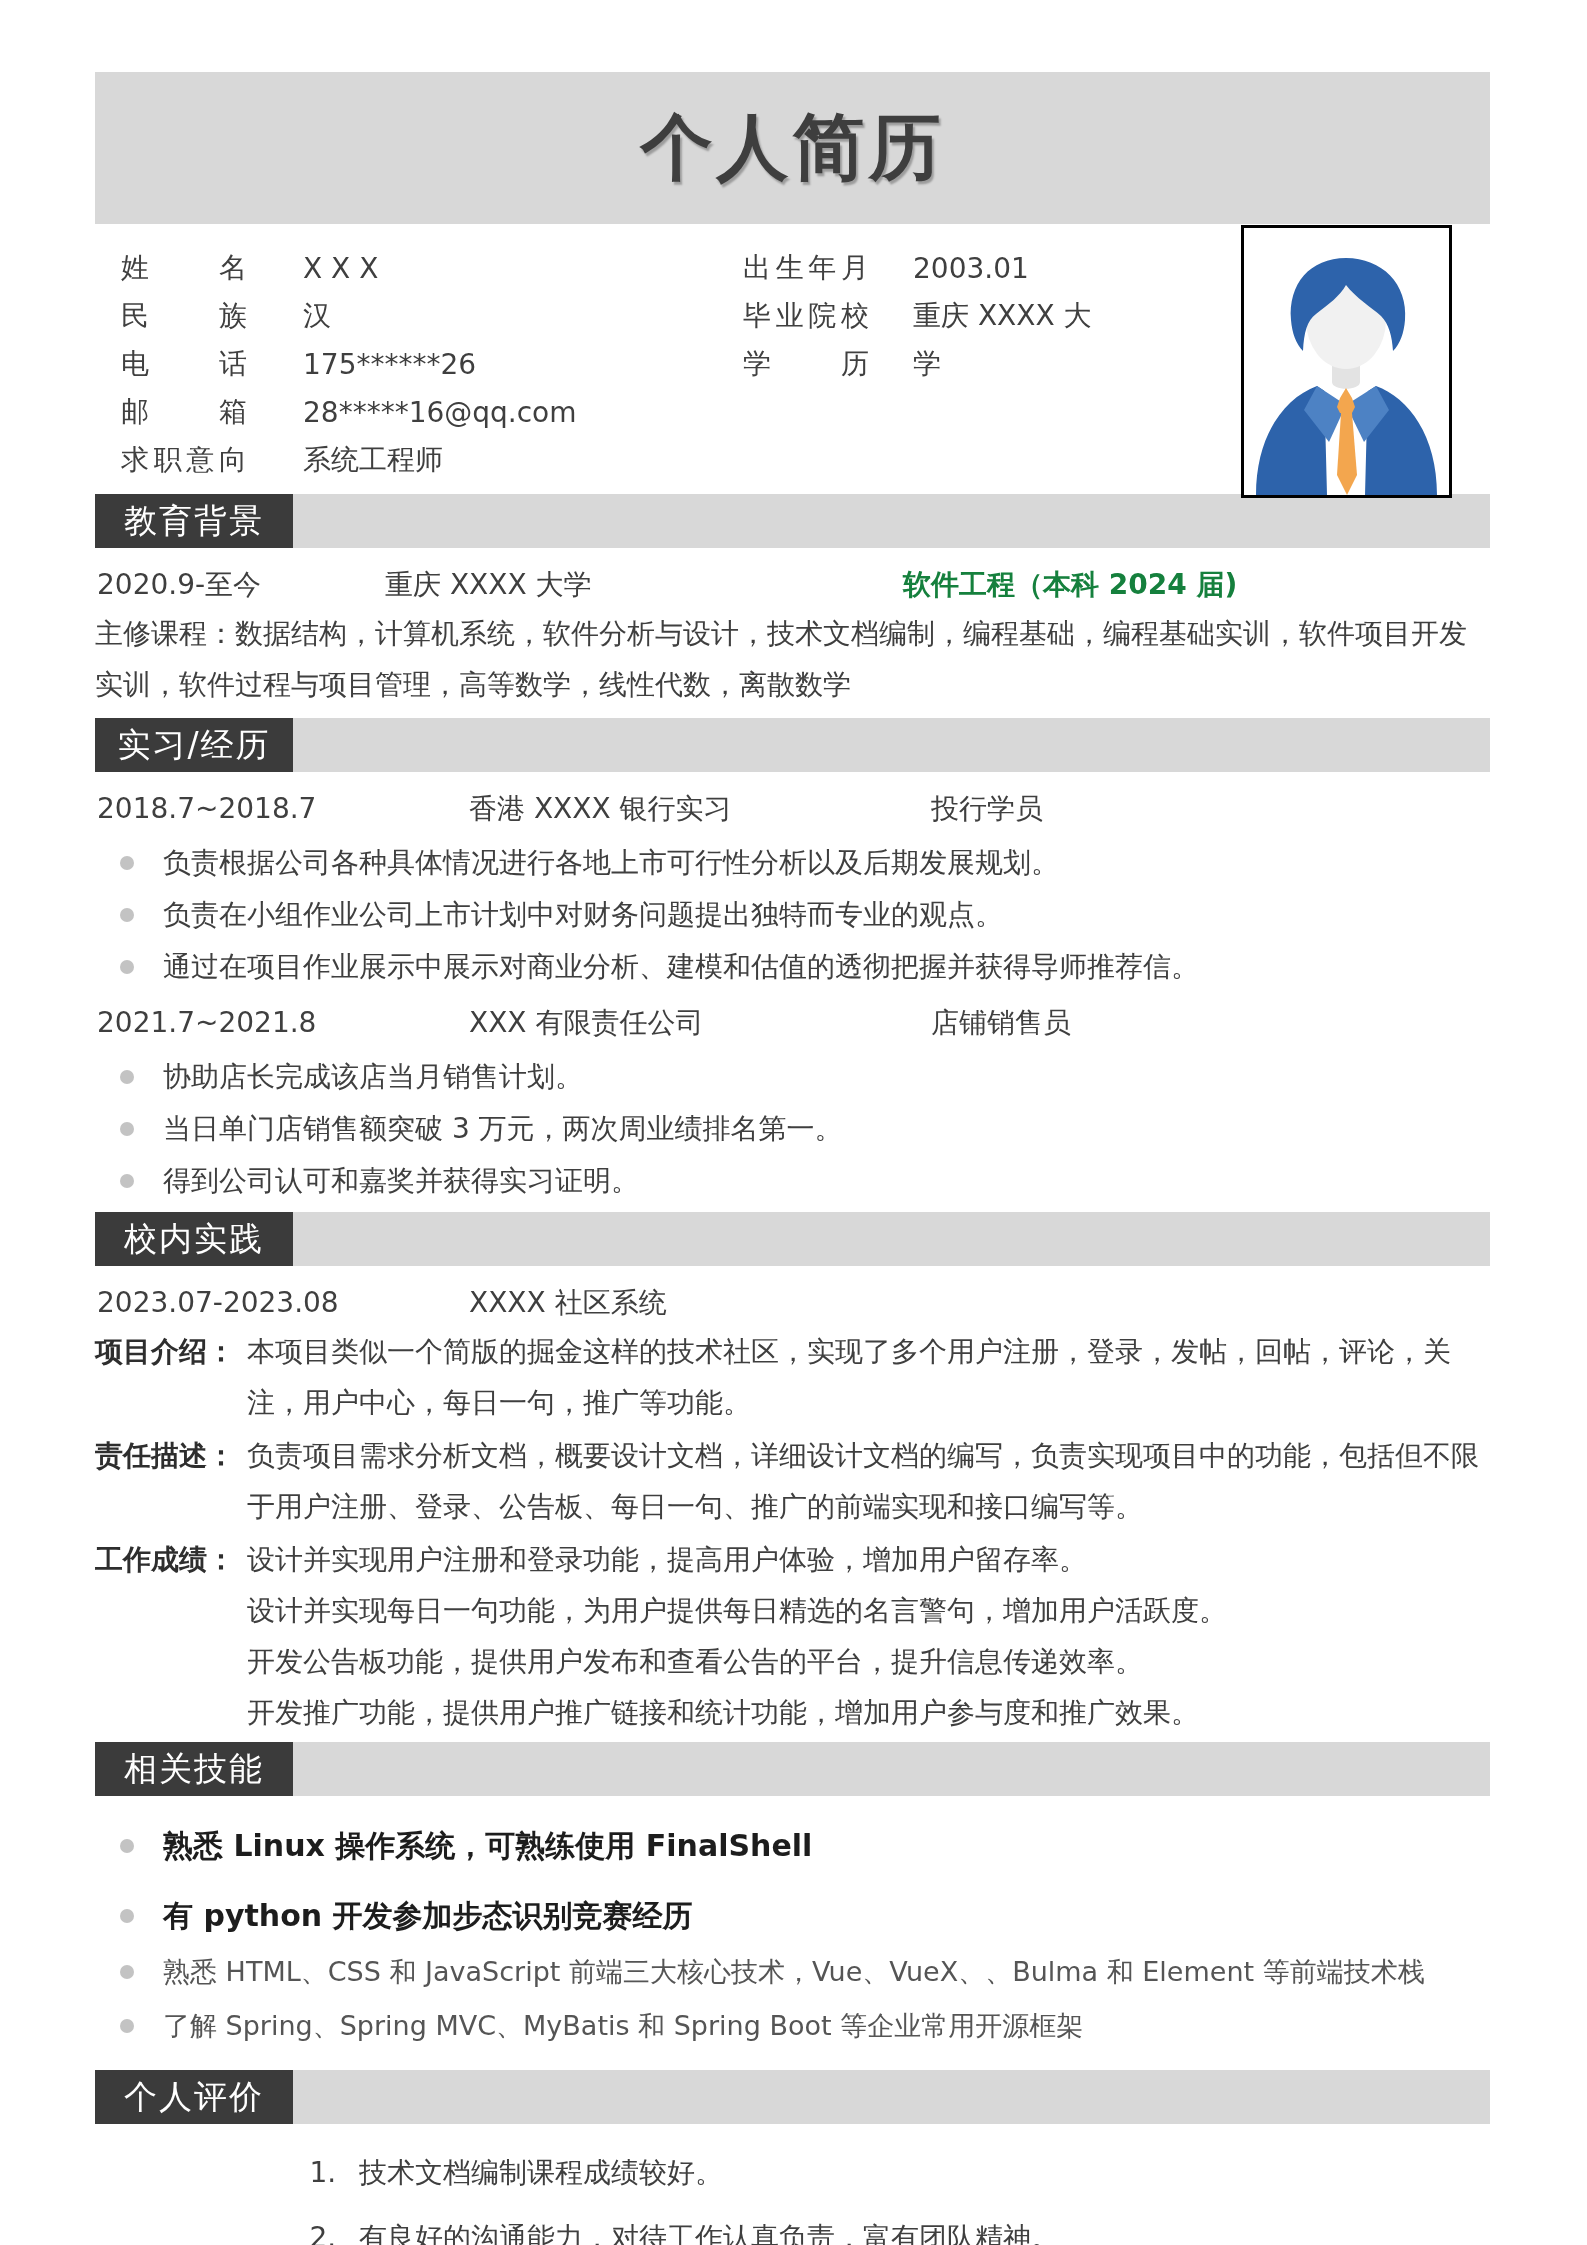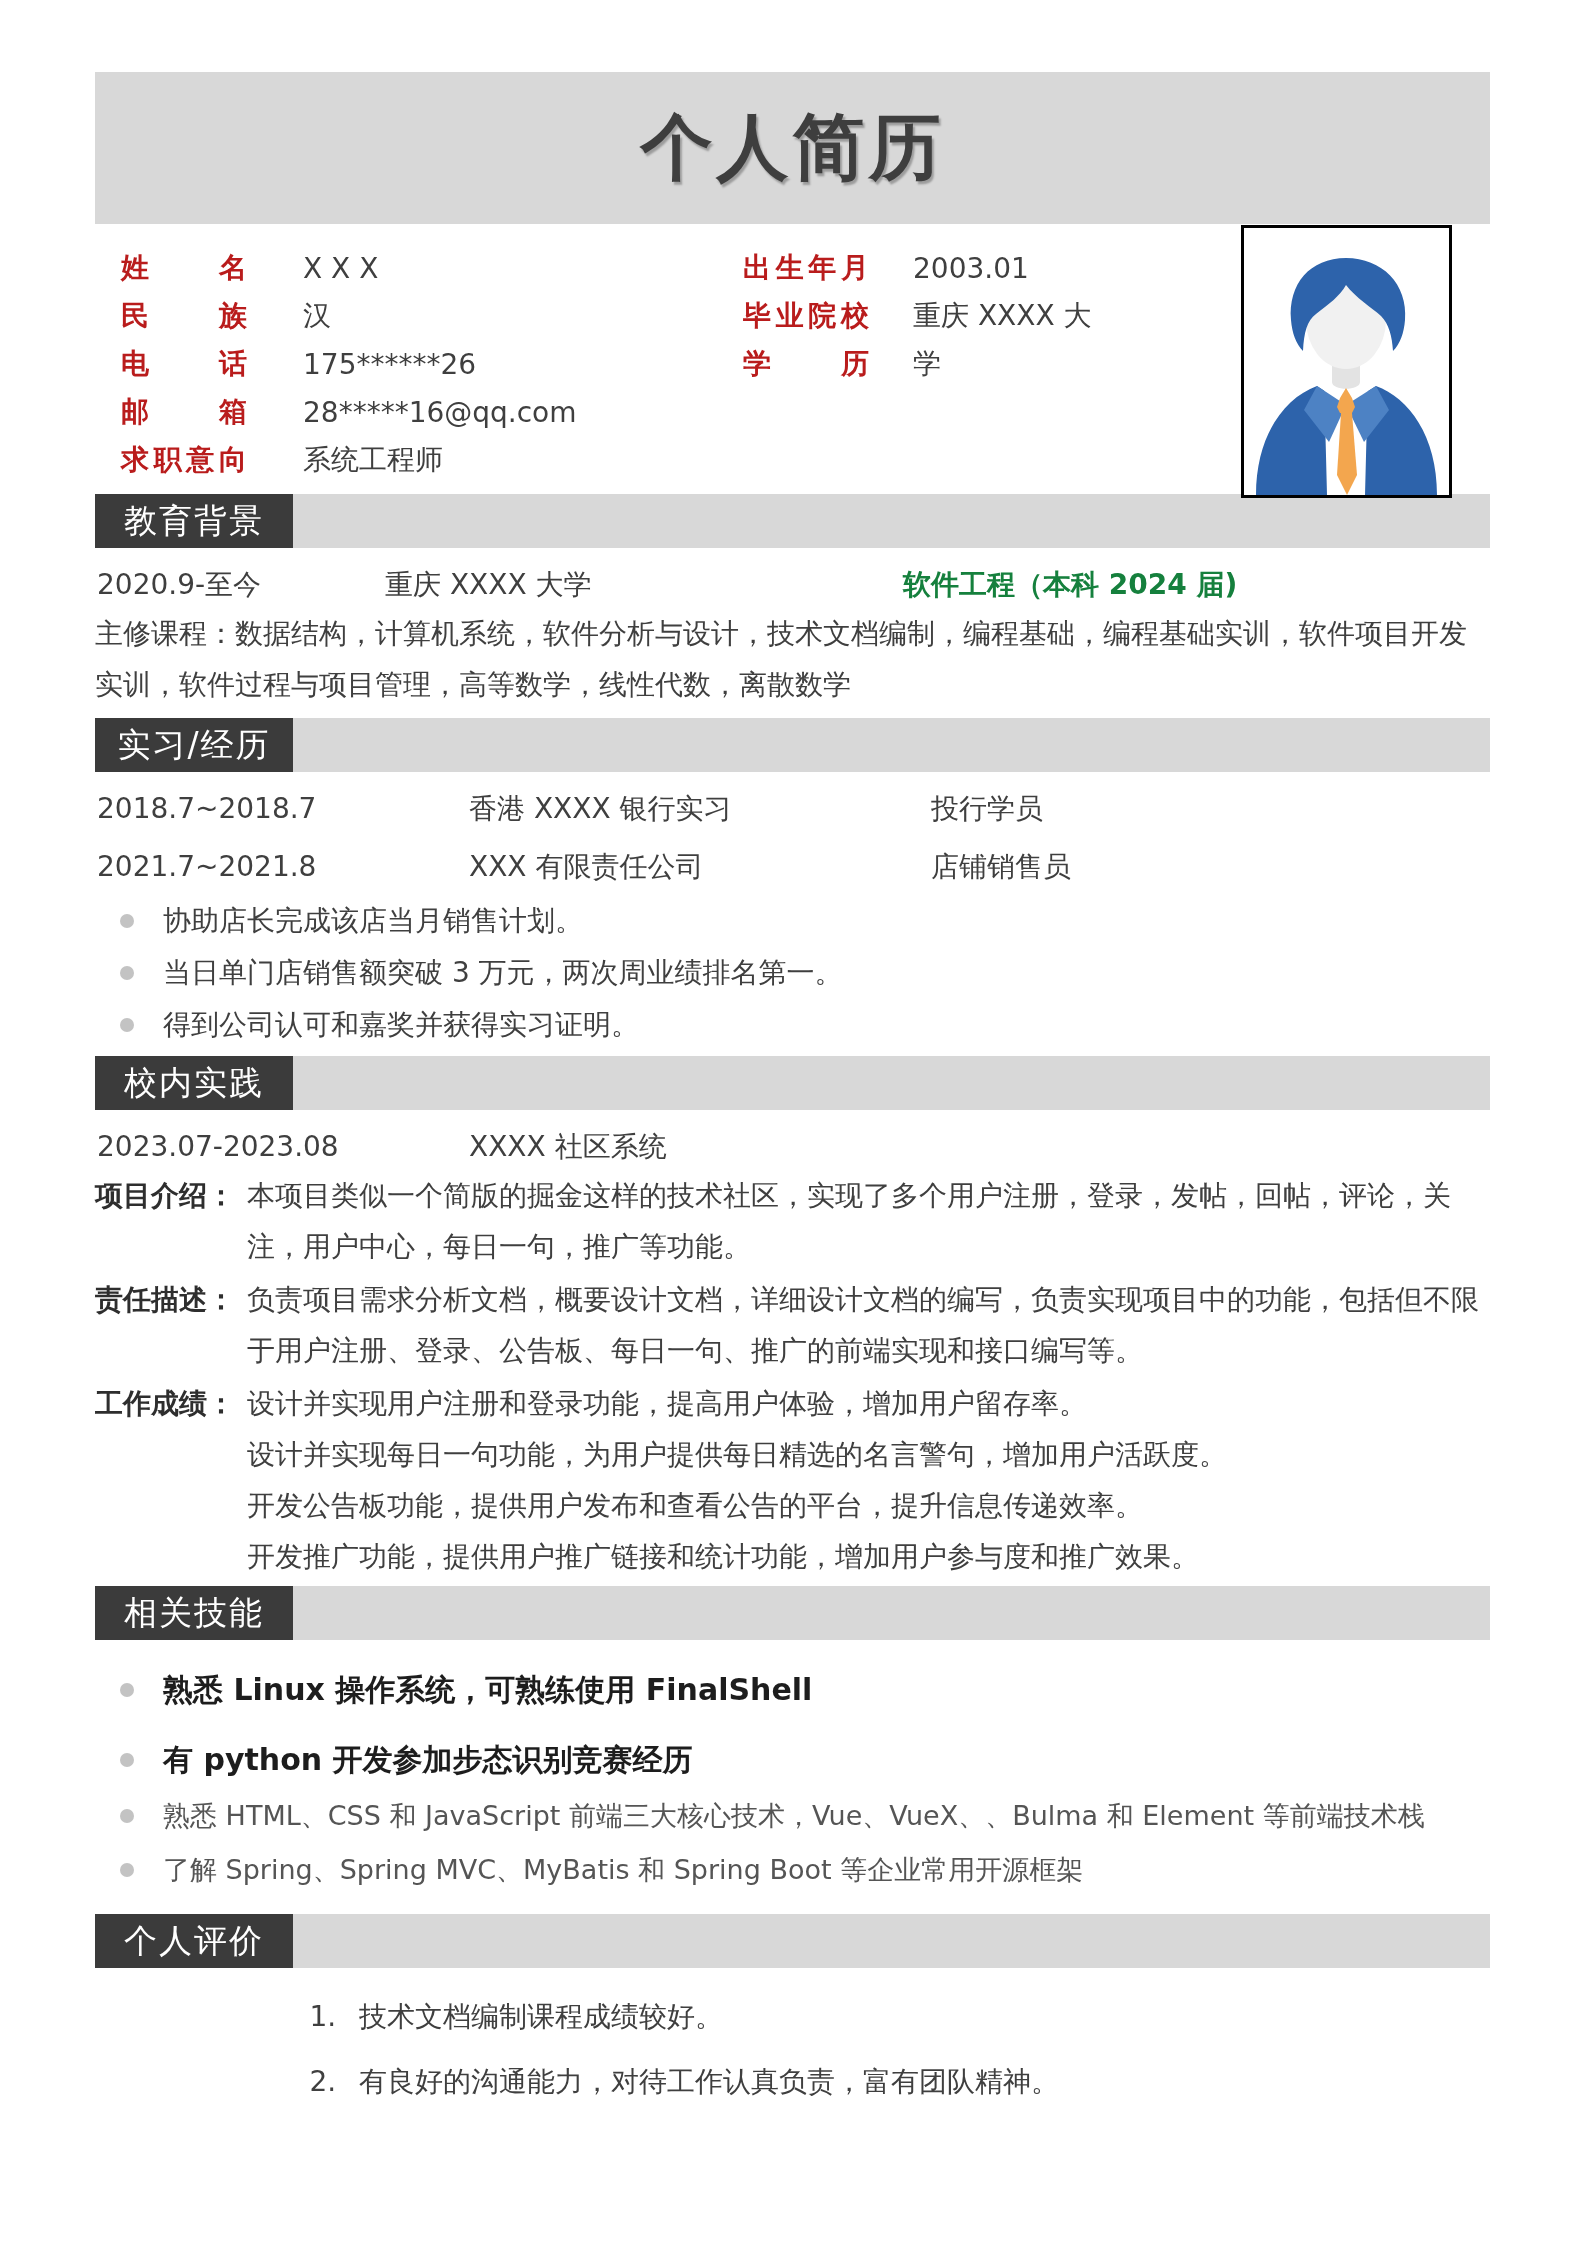--- a/index.html
+++ b/index.html
@@ -21,21 +21,21 @@
     text-shadow:2px 3px 2px rgba(0,0,0,.28);
   }
 
   
   .info { position:relative; padding:20px 0 6px 0; }
   .info-columns { display:flex; }
   .info-col.left  { width:648px; padding-left:26px; }
   .info-col.right { width:500px; }
   .info-row { height:48px; display:flex; align-items:center; font-size:28px; }
   .f-label {
-    display:inline-block; width:126px; font-weight:700; color:#b91c1c;
+    display:inline-block; width:126px; font-weight:400; color:#404040;
     text-align:justify; text-align-last:justify;
   }
   .info-col.left  .f-value { margin-left:56px; }
   .info-col.right .f-value { margin-left:44px; }
   .photo-frame {
     position:absolute; top:1px; right:38px; width:211px; height:273px;
     border:3px solid #000; background:#fff;
   }
   .photo-frame svg { width:100%; height:100%; display:block; }
 
@@ -165,20 +165,34 @@
       <div class="sec-title">实习/经历</div>
       <div class="sec-bar"></div>
     </div>
 
     <div class="job">
       <div class="meta-row">
         <span class="m-period">2018.7~2018.7</span>
         <span class="m-org">香港 XXXX 银行实习</span>
         <span class="m-role" style="font-weight:400">投行学员</span>
       </div>
+      <div class="blist">
+        <div class="bitem">
+          <span class="dot"></span>
+          <span class="btext">负责根据公司各种具体情况进行各地上市可行性分析以及后期发展规划。</span>
+        </div>
+        <div class="bitem">
+          <span class="dot"></span>
+          <span class="btext">负责在小组作业公司上市计划中对财务问题提出独特而专业的观点。</span>
+        </div>
+        <div class="bitem">
+          <span class="dot"></span>
+          <span class="btext">通过在项目作业展示中展示对商业分析、建模和估值的透彻把握并获得导师推荐信。</span>
+        </div>
+      </div>
     </div>
 
     <div class="job">
       <div class="meta-row">
         <span class="m-period">2021.7~2021.8</span>
         <span class="m-org">XXX 有限责任公司</span>
         <span class="m-role" style="font-weight:400">店铺销售员</span>
       </div>
       <div class="blist">
         <div class="bitem">

